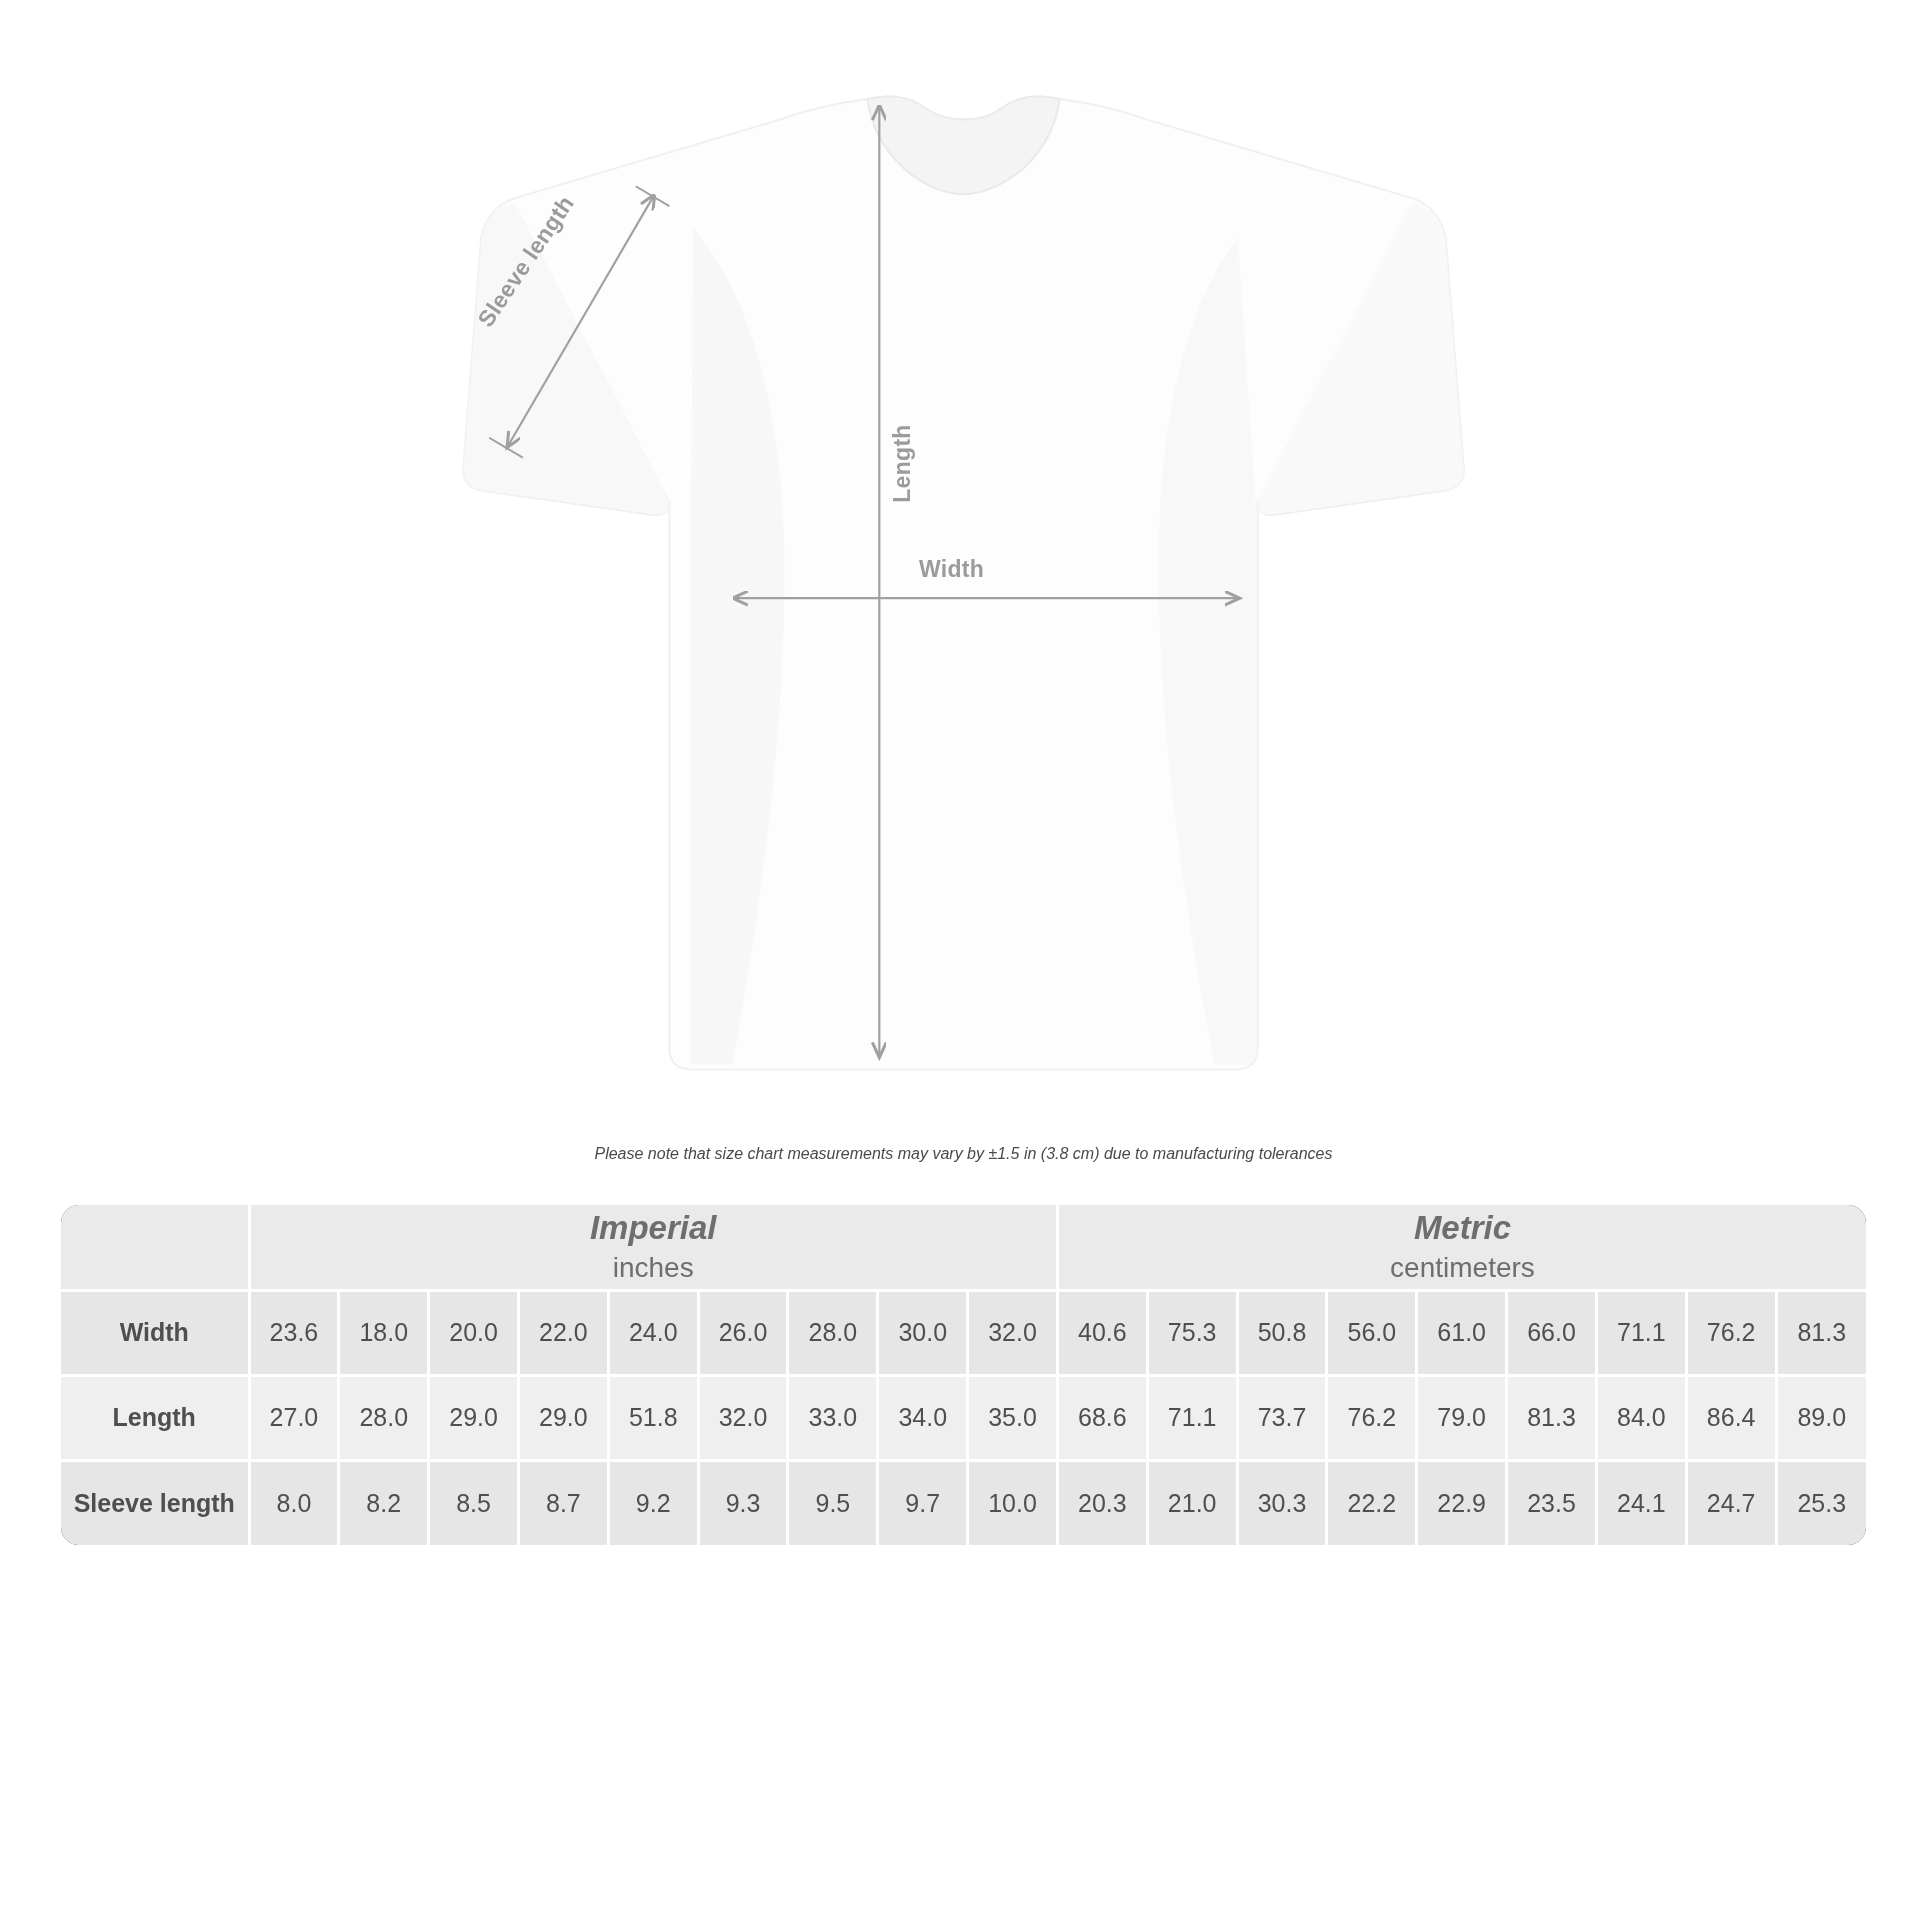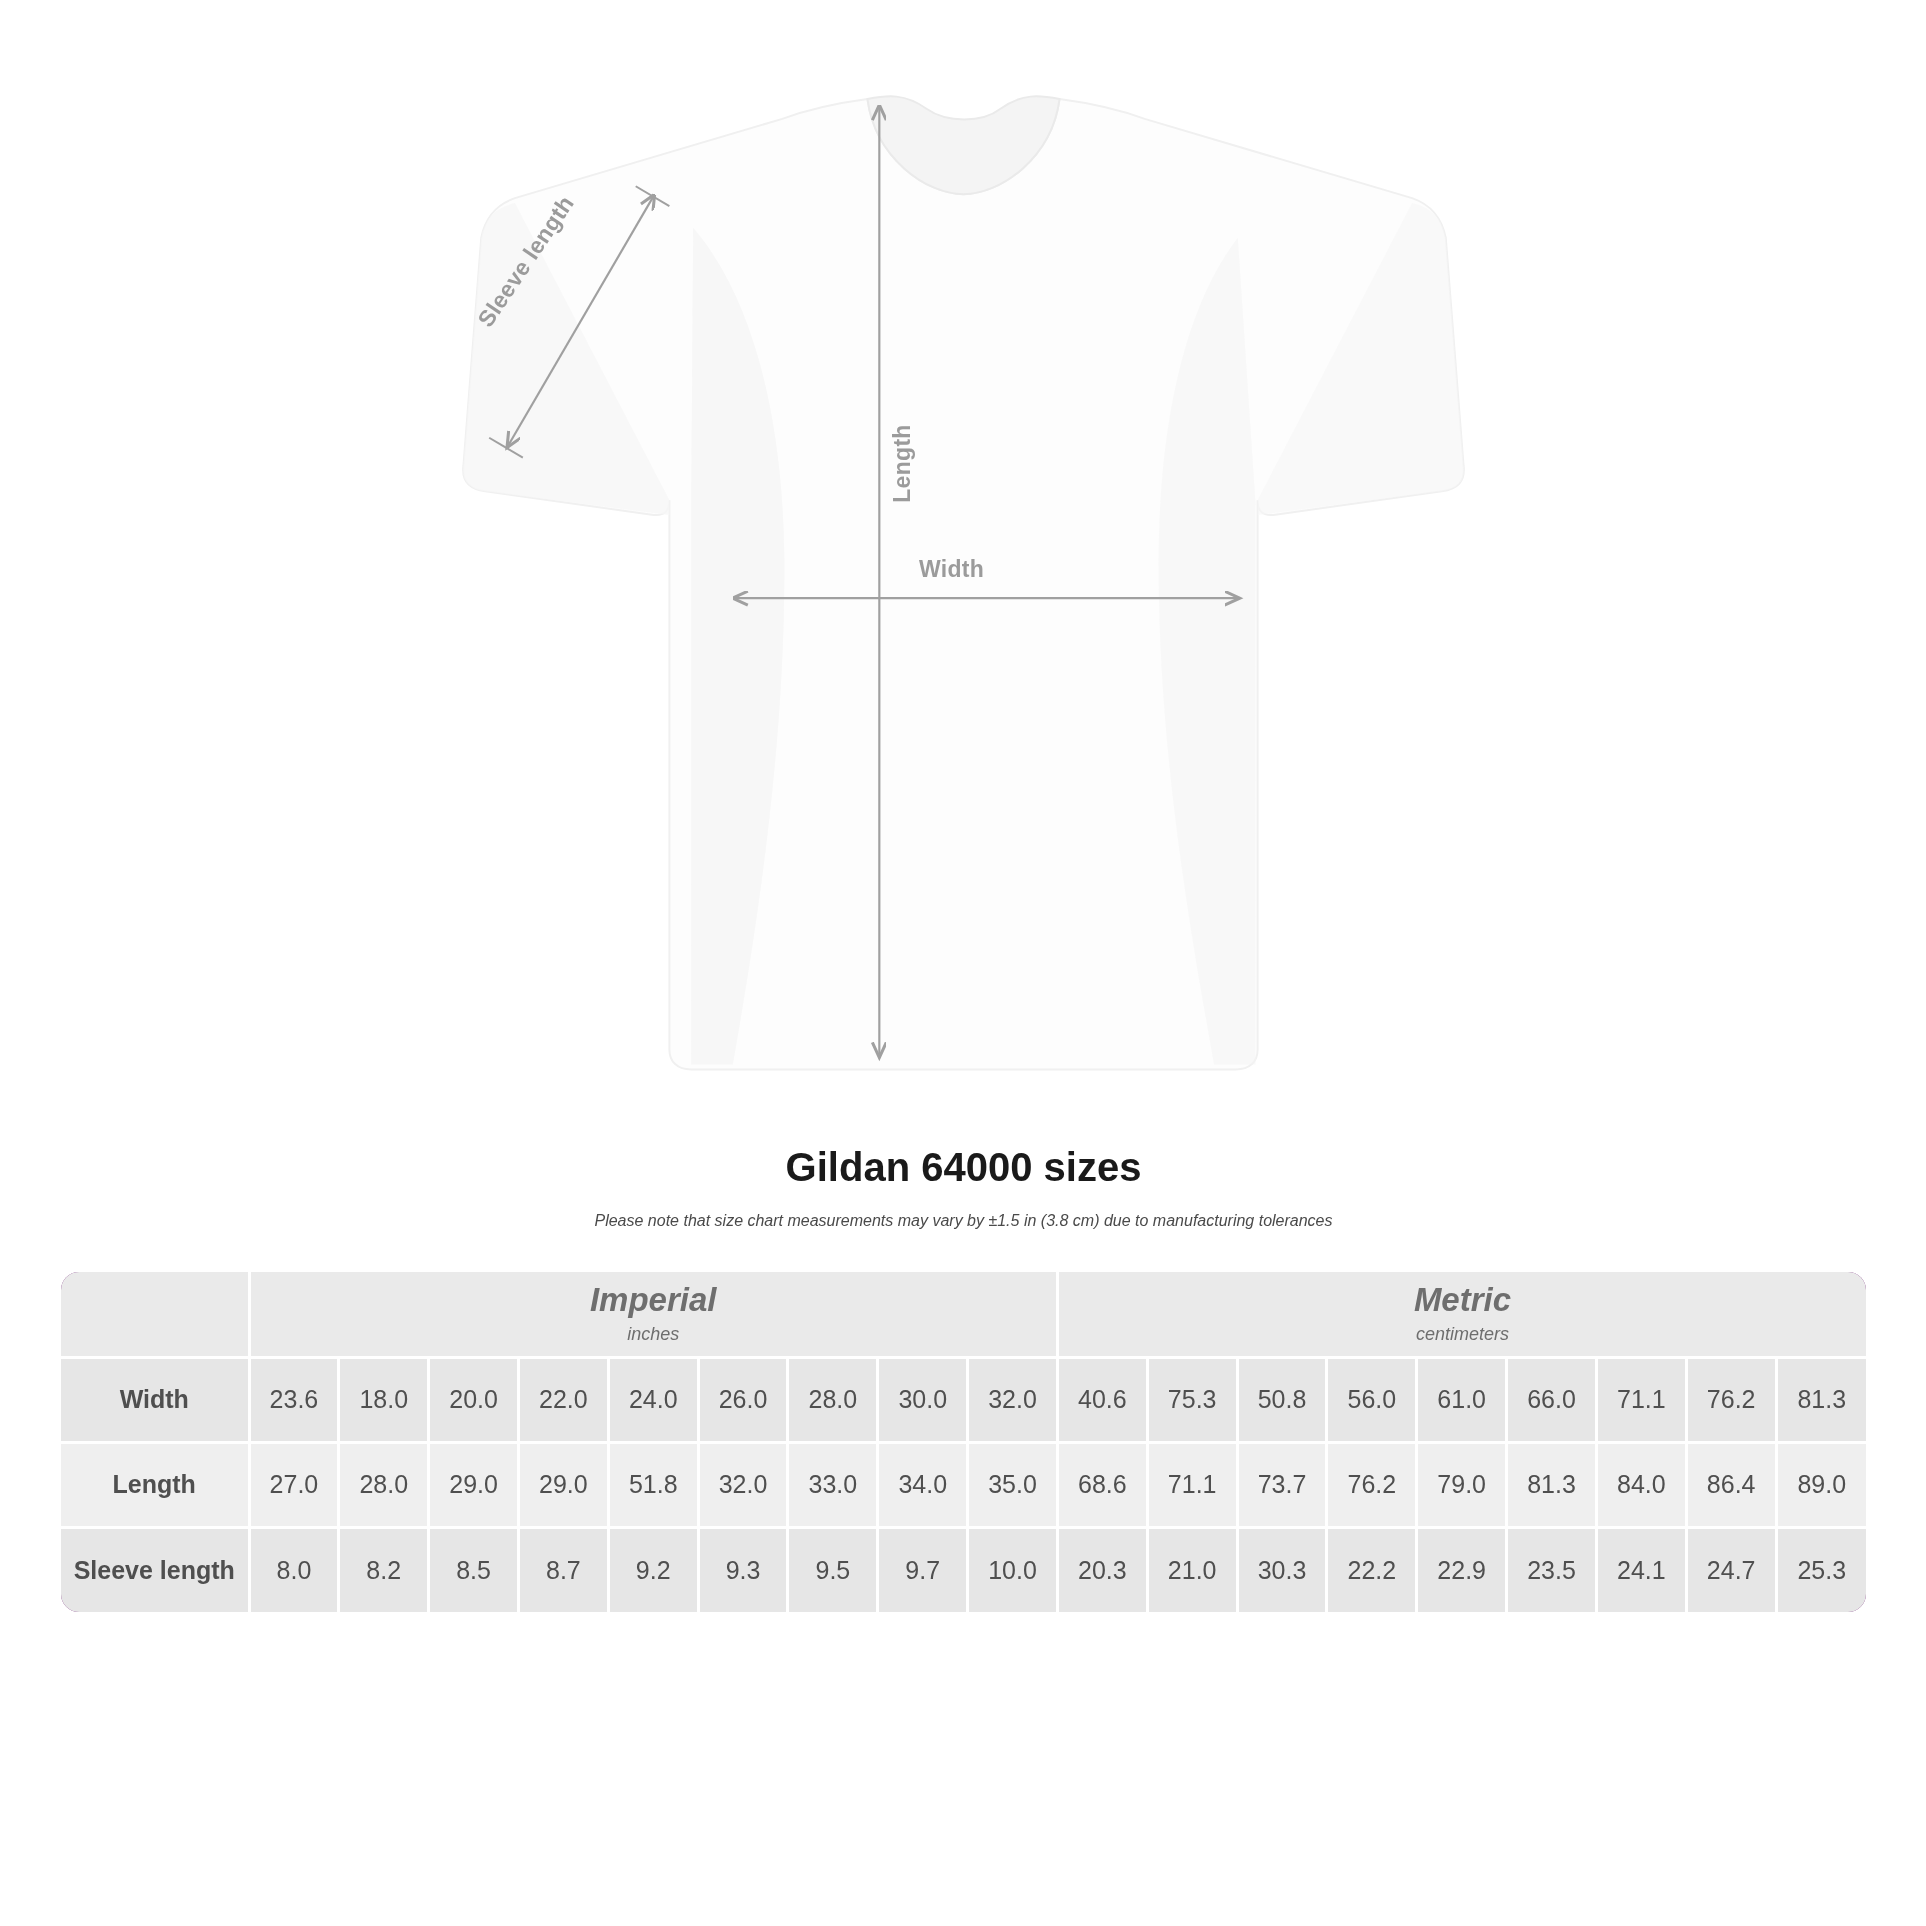--- a/index.html
+++ b/index.html
@@ -96,22 +96,21 @@
     height: 150px;
   }
   .unit-name {
     font-size: 33px;
     font-style: italic;
     font-weight: bold;
     color: #6e6e6e;
     line-height: 1.1;
   }
   .unit-sub {
-    font-size: 18px;
-    font-style: italic;
+    font-size: 28px;
     color: #6e6e6e;
     padding-top: 6px;
   }
   .corner-cell { background: #eaeaea; }
 
   
   .hdr-row th {
     background: #eeeeee;
     font-weight: bold;
     color: #5a5a5a;
@@ -197,21 +196,20 @@
       <line x1="642" y1="188" x2="676" y2="208" stroke="#a0a0a0" stroke-width="2"></line>
       <line x1="494" y1="442" x2="528" y2="462" stroke="#a0a0a0" stroke-width="2"></line>
     </svg>
 
     <div class="dim-label dim-sleeve">Sleeve length</div>
     <div class="dim-label dim-length">Length</div>
     <div class="dim-label dim-width">Width</div>
   </div>
 
   <div class="title-block">
-    <h1 class="chart-title">Gildan 64000 sizes</h1>
     <p class="chart-note">Please note that size chart measurements may vary by ±1.5 in (3.8 cm) due to manufacturing tolerances</p>
   </div>
 
   <div class="table-wrap">
     <table class="size-table">
       <colgroup>
         <col class="col-first">
       </colgroup>
       <tbody>
         <tr>

